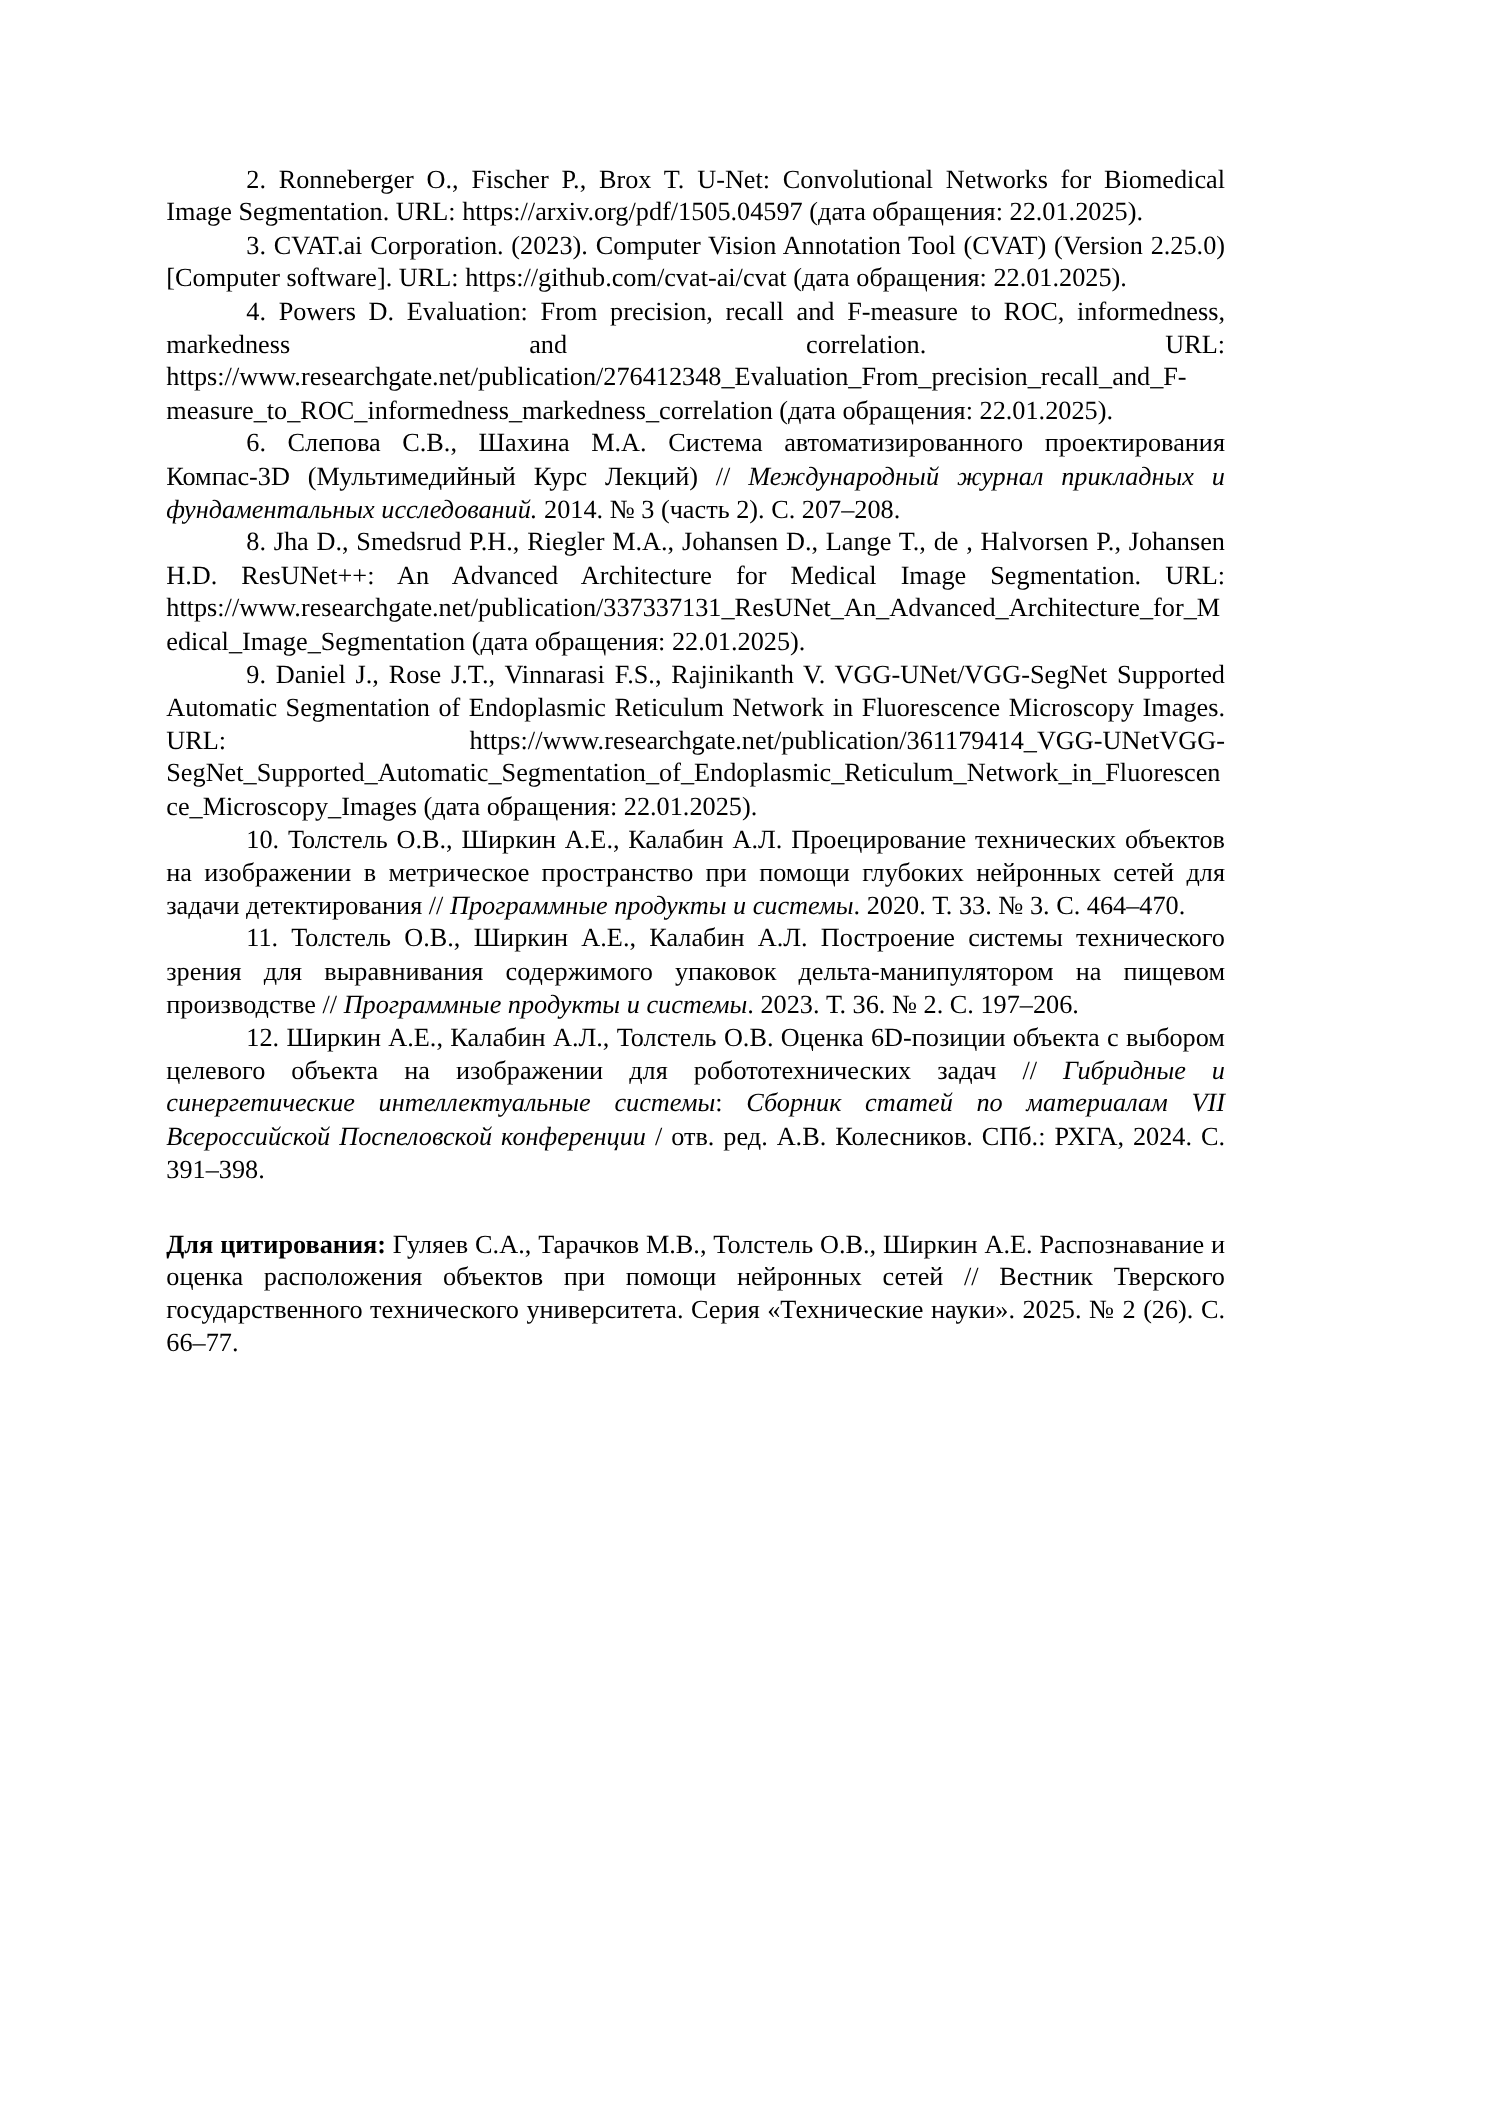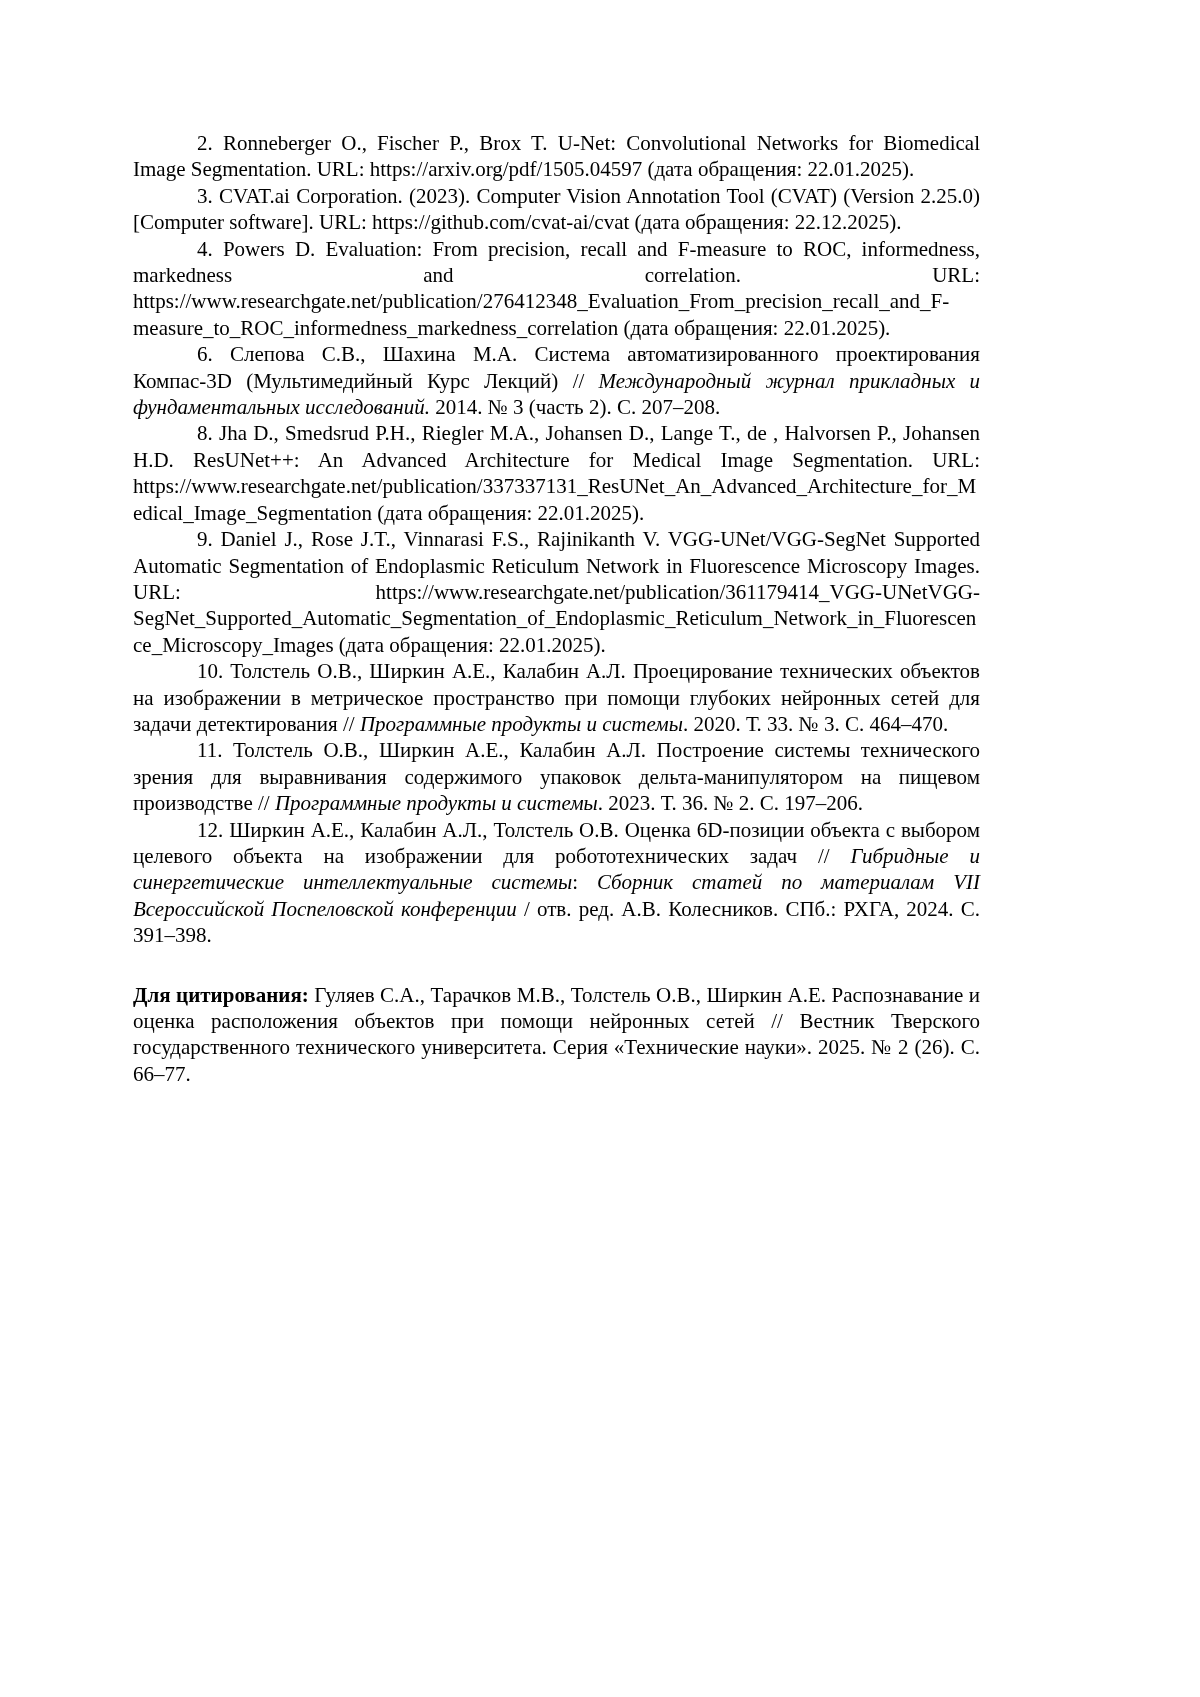--- a/index.html
+++ b/index.html
@@ -49,21 +49,21 @@
     line-height: 26px;
   }
 </style>
 </head>
 <body>
 
 <div class="page">
 
   <section class="text-block">
     <p class="ref"><span class="seg-normal">2. Ronneberger O., Fischer P., Brox T. U-Net: Convolutional Networks for Biomedical Image Segmentation. URL: https://arxiv.org/pdf/1505.04597 (дата обращения: 22.01.2025).</span></p>
-    <p class="ref"><span class="seg-normal">3. CVAT.ai Corporation. (2023). Computer Vision Annotation Tool (CVAT) (Version 2.25.0) [Computer software]. URL: https://github.com/cvat-ai/cvat (дата обращения: 22.12.2025).</span></p>
+    <p class="ref"><span class="seg-normal">3. CVAT.ai Corporation. (2023). Computer Vision Annotation Tool (CVAT) (Version 2.25.0) [Computer software]. URL: https://github.com/cvat-ai/cvat (дата обращения: 22.01.2025).</span></p>
     <p class="ref"><span class="seg-normal">4. Powers D. Evaluation: From precision, recall and F-measure to ROC, informedness, markedness and correlation. URL: https://www.researchgate.net/publication/276412348_Evaluation_From_precision_recall_and_F-measure_to_ROC_informedness_markedness_correlation (дата обращения: 22.01.2025).</span></p>
     <p class="ref"><span class="seg-normal">6. Слепова С.В., Шахина М.А. Система автоматизированного проектирования Компас-3D (Мультимедийный Курс Лекций) // </span><span class="seg-italic">Международный журнал прикладных и фундаментальных исследований.</span><span class="seg-normal"> 2014. № 3 (часть 2). С. 207–208.</span></p>
     <p class="ref"><span class="seg-normal">8. Jha D., Smedsrud P.H., Riegler M.A., Johansen D., Lange T., de , Halvorsen P., Johansen H.D. ResUNet++: An Advanced Architecture for Medical Image Segmentation. URL: https://www.researchgate.net/publication/337337131_ResUNet_An_Advanced_Architecture_for_Medical_Image_Segmentation (дата обращения: 22.01.2025).</span></p>
     <p class="ref"><span class="seg-normal">9. Daniel J., Rose J.T., Vinnarasi F.S., Rajinikanth V. VGG-UNet/VGG-SegNet Supported Automatic Segmentation of Endoplasmic Reticulum Network in Fluorescence Microscopy Images. URL: https://www.researchgate.net/publication/361179414_VGG-UNetVGG-SegNet_Supported_Automatic_Segmentation_of_Endoplasmic_Reticulum_Network_in_Fluorescence_Microscopy_Images (дата обращения: 22.01.2025).</span></p>
     <p class="ref"><span class="seg-normal">10. Толстель О.В., Ширкин А.Е., Калабин А.Л. Проецирование технических объектов на изображении в метрическое пространство при помощи глубоких нейронных сетей для задачи детектирования // </span><span class="seg-italic">Программные продукты и системы</span><span class="seg-normal">. 2020. Т. 33. № 3. С. 464–470.</span></p>
     <p class="ref"><span class="seg-normal">11. Толстель О.В., Ширкин А.Е., Калабин А.Л. Построение системы технического зрения для выравнивания содержимого упаковок дельта-манипулятором на пищевом производстве // </span><span class="seg-italic">Программные продукты и системы</span><span class="seg-normal">. 2023. Т. 36. № 2. С. 197–206.</span></p>
     <p class="ref"><span class="seg-normal">12. Ширкин А.Е., Калабин А.Л., Толстель О.В. Оценка 6D-позиции объекта с выбором целевого объекта на изображении для робототехнических задач // </span><span class="seg-italic">Гибридные и синергетические интеллектуальные системы</span><span class="seg-normal">: </span><span class="seg-italic">Сборник статей по материалам VII Всероссийской Поспеловской конференции</span><span class="seg-normal"> / отв. ред. А.В. Колесников. СПб.: РХГА, 2024. С. 391–398.</span></p>
     <p class="citation"><span class="seg-bold">Для цитирования: </span><span class="seg-normal">Гуляев С.А., Тарачков М.В., Толстель О.В., Ширкин А.Е. Распознавание и оценка расположения объектов при помощи нейронных сетей // Вестник Тверского государственного технического университета. Серия «Технические науки». 2025. № 2 (26). С. 66–77.</span></p>
   </section>
 

